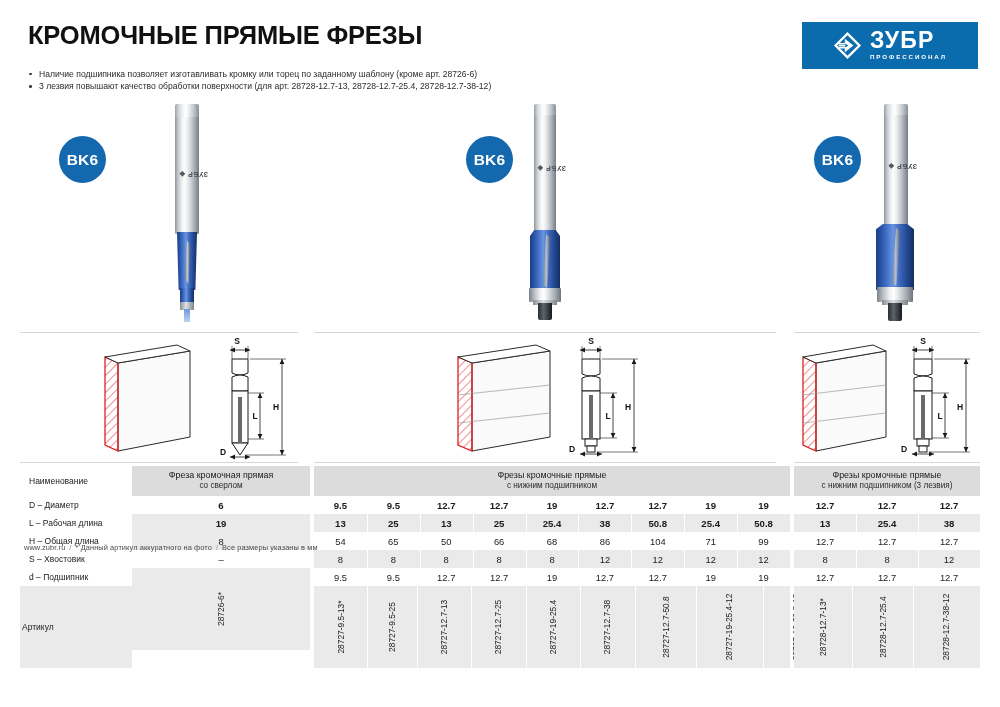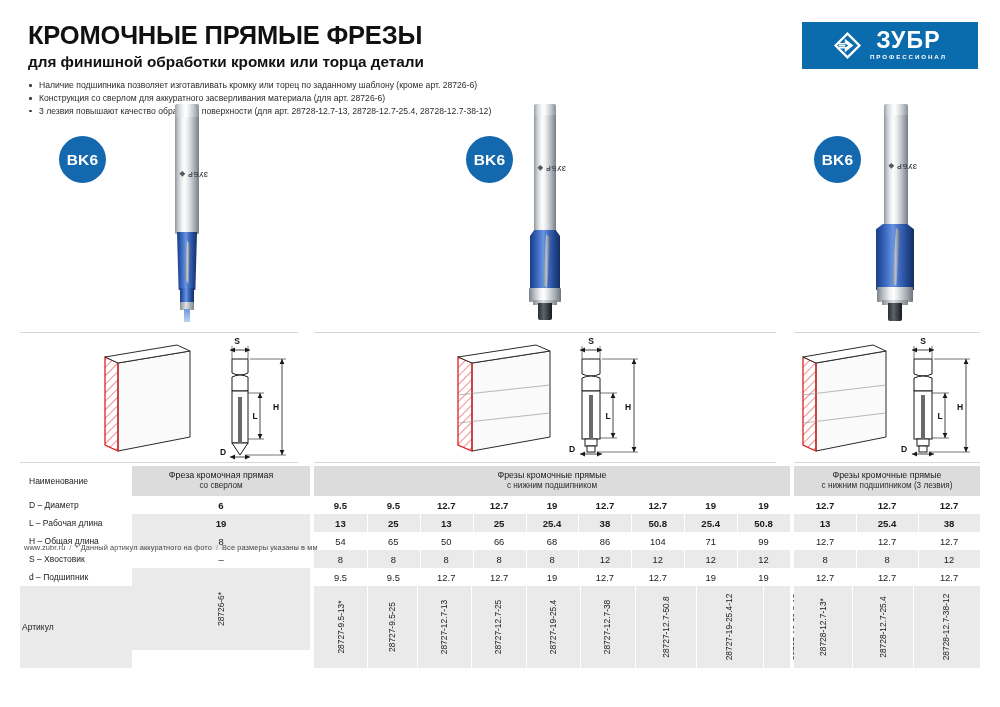--- a/index.html
+++ b/index.html
@@ -36,21 +36,21 @@
 
   #sub-title {
     font-size: 15.3px;
     font-weight: bold;
     line-height: 1.1;
     margin-top: 5px;
     color: #111;
     white-space: nowrap;
   }
 
-  #bullets { margin-top: 9px; }
+  #bullets { margin-top: 19px; }
 
   .bullet {
     position: relative;
     padding-left: 11px;
     font-size: 8.6px;
     line-height: 12.6px;
     color: #2b2b2b;
     white-space: nowrap;
   }
   .bullet::before {
@@ -67,21 +67,21 @@
     position: absolute;
     right: 22px; top: 22px;
     width: 176px; height: 47px;
     background: #0a6cad;
     display: flex;
     align-items: center;
     justify-content: center;
     gap: 8px;
   }
   #logo-mark { width: 29px; height: 29px; flex: none; }
-  #logo-text { display: flex; flex-direction: column; align-items: center; }
+  #logo-text { display: flex; flex-direction: column; }
   #logo-word {
     color: #fff;
     font-size: 23px;
     font-weight: bold;
     letter-spacing: 1.2px;
     line-height: 0.95;
   }
   #logo-tag {
     color: #fff;
     font-size: 6.2px;
@@ -269,24 +269,22 @@
   #footer .sep { color: #8d8d8d; padding: 0 4px; }
 </style>
 </head>
 <body>
 
 <div id="sheet">
 
   <div id="header">
     <div id="title-block">
       <div id="main-title">КРОМОЧНЫЕ ПРЯМЫЕ ФРЕЗЫ</div>
-      <div id="sub-title">для финишной обработки кромки или торца детали</div>
       <div id="bullets">
         <div class="bullet">Наличие подшипника позволяет изготавливать кромку или торец по заданному шаблону (кроме арт. 28726-6)</div>
-        <div class="bullet">Конструкция со сверлом для аккуратного засверливания материала (для арт. 28726-6)</div>
         <div class="bullet">3 лезвия повышают качество обработки поверхности (для арт. 28728-12.7-13, 28728-12.7-25.4, 28728-12.7-38-12)</div>
       </div>
     </div>
 
     <div id="logo-box">
       <svg id="logo-mark" viewBox="0 0 32 32">
         <polygon points="16,1 31,16 16,31 1,16" fill="#ffffff"></polygon>
         <polygon points="16,4.6 27.4,16 16,27.4 4.6,16" fill="#0a6cad"></polygon>
         <polygon points="13,8.5 22.5,16 13,23.5 13,18.6 17,16 13,13.4" fill="#ffffff"></polygon>
         <rect x="6.4" y="13.2" width="7.2" height="1.7" fill="#ffffff"></rect>

